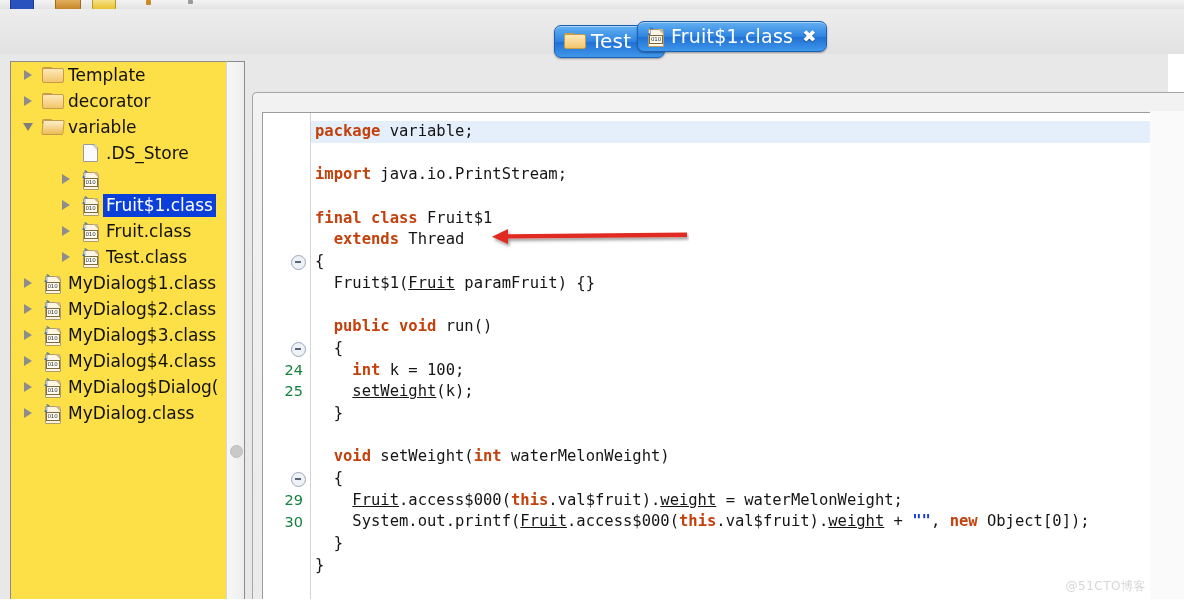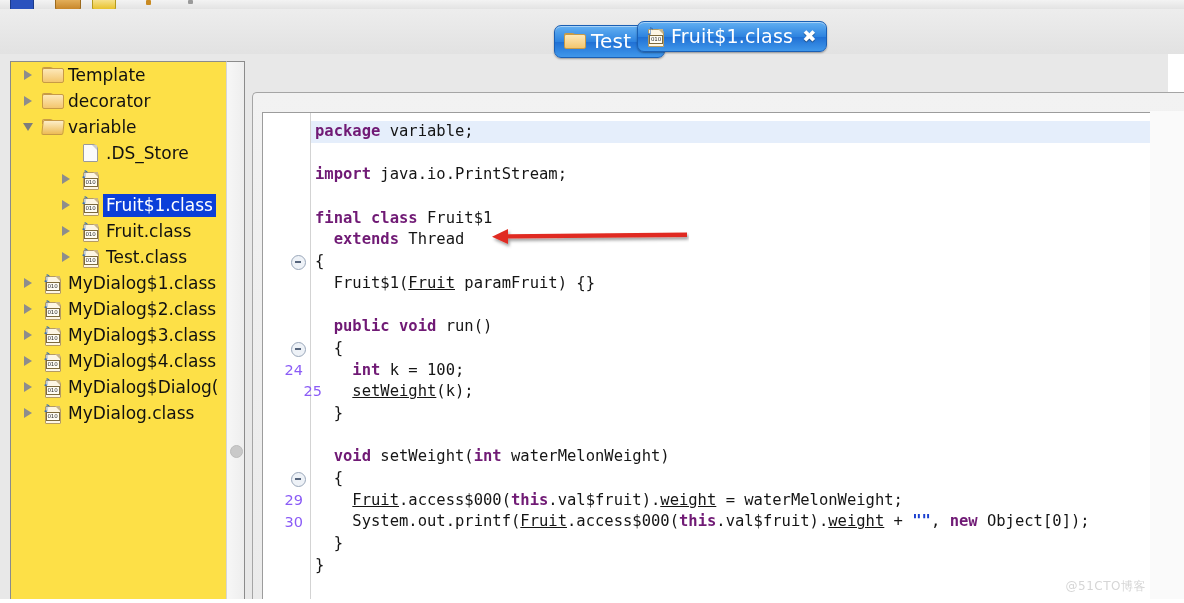--- a/index.html
+++ b/index.html
@@ -290,32 +290,32 @@
     line-height: 21.7px;
     font-family: "DejaVu Sans Mono", monospace;
     font-size: 15.5px;
     color: #151515;
     white-space: pre;
     padding-left: 4px;
   }
   .code-line.hl {
     background: #e5eefb;
   }
-  .kw  { color: #701a75; font-weight: 700; }
+  .kw  { color: #c2410c; font-weight: 700; }
   .str { color: #1a3fd0; font-weight: 700; }
   .ul  { text-decoration: underline; }
 
   .gutter-num {
     position: absolute;
     left: 0;
     width: 40px;
     text-align: right;
     font-family: "DejaVu Sans", sans-serif;
     font-size: 14.5px;
-    color: #8b5cf6;
+    color: #15803d;
     line-height: 21.7px;
   }
   .fold-marker {
     position: absolute;
     left: 28px;
     width: 13px; height: 13px;
     border-radius: 50%;
     background: #eef2f7;
     border: 1px solid #9aa7ba;
     cursor: pointer;
@@ -578,21 +578,21 @@
     <span class="tab-label">Fruit$1.class</span>
     <span class="tab-close">✖</span>
   </div>
 
   <div id="editor-panel">
     <div id="editor-surface">
       <div id="editor-gutter">
           <div class="fold-marker" style="top: 142.2px;"></div>
           <div class="fold-marker" style="top: 229px;"></div>
           <div class="gutter-num" style="top: 246.7px;">24</div>
-          <div class="gutter-num" style="top: 268.4px; padding-left: 19px;">25</div>
+          <div class="gutter-num" style="top: 268.4px;">25</div>
           <div class="fold-marker" style="top: 359.2px;"></div>
           <div class="gutter-num" style="top: 376.9px;">29</div>
           <div class="gutter-num" style="top: 398.6px;">30</div>
         </div>
       <div id="code-area">
           <div class="code-line hl" style="margin-top: 8px;"><span class="kw">package</span><span> variable;</span></div>
           <div class="code-line">&nbsp;</div>
           <div class="code-line"><span class="kw">import</span><span> java.io.PrintStream;</span></div>
           <div class="code-line">&nbsp;</div>
           <div class="code-line"><span class="kw">final</span><span> </span><span class="kw">class</span><span> Fruit$1</span></div>

